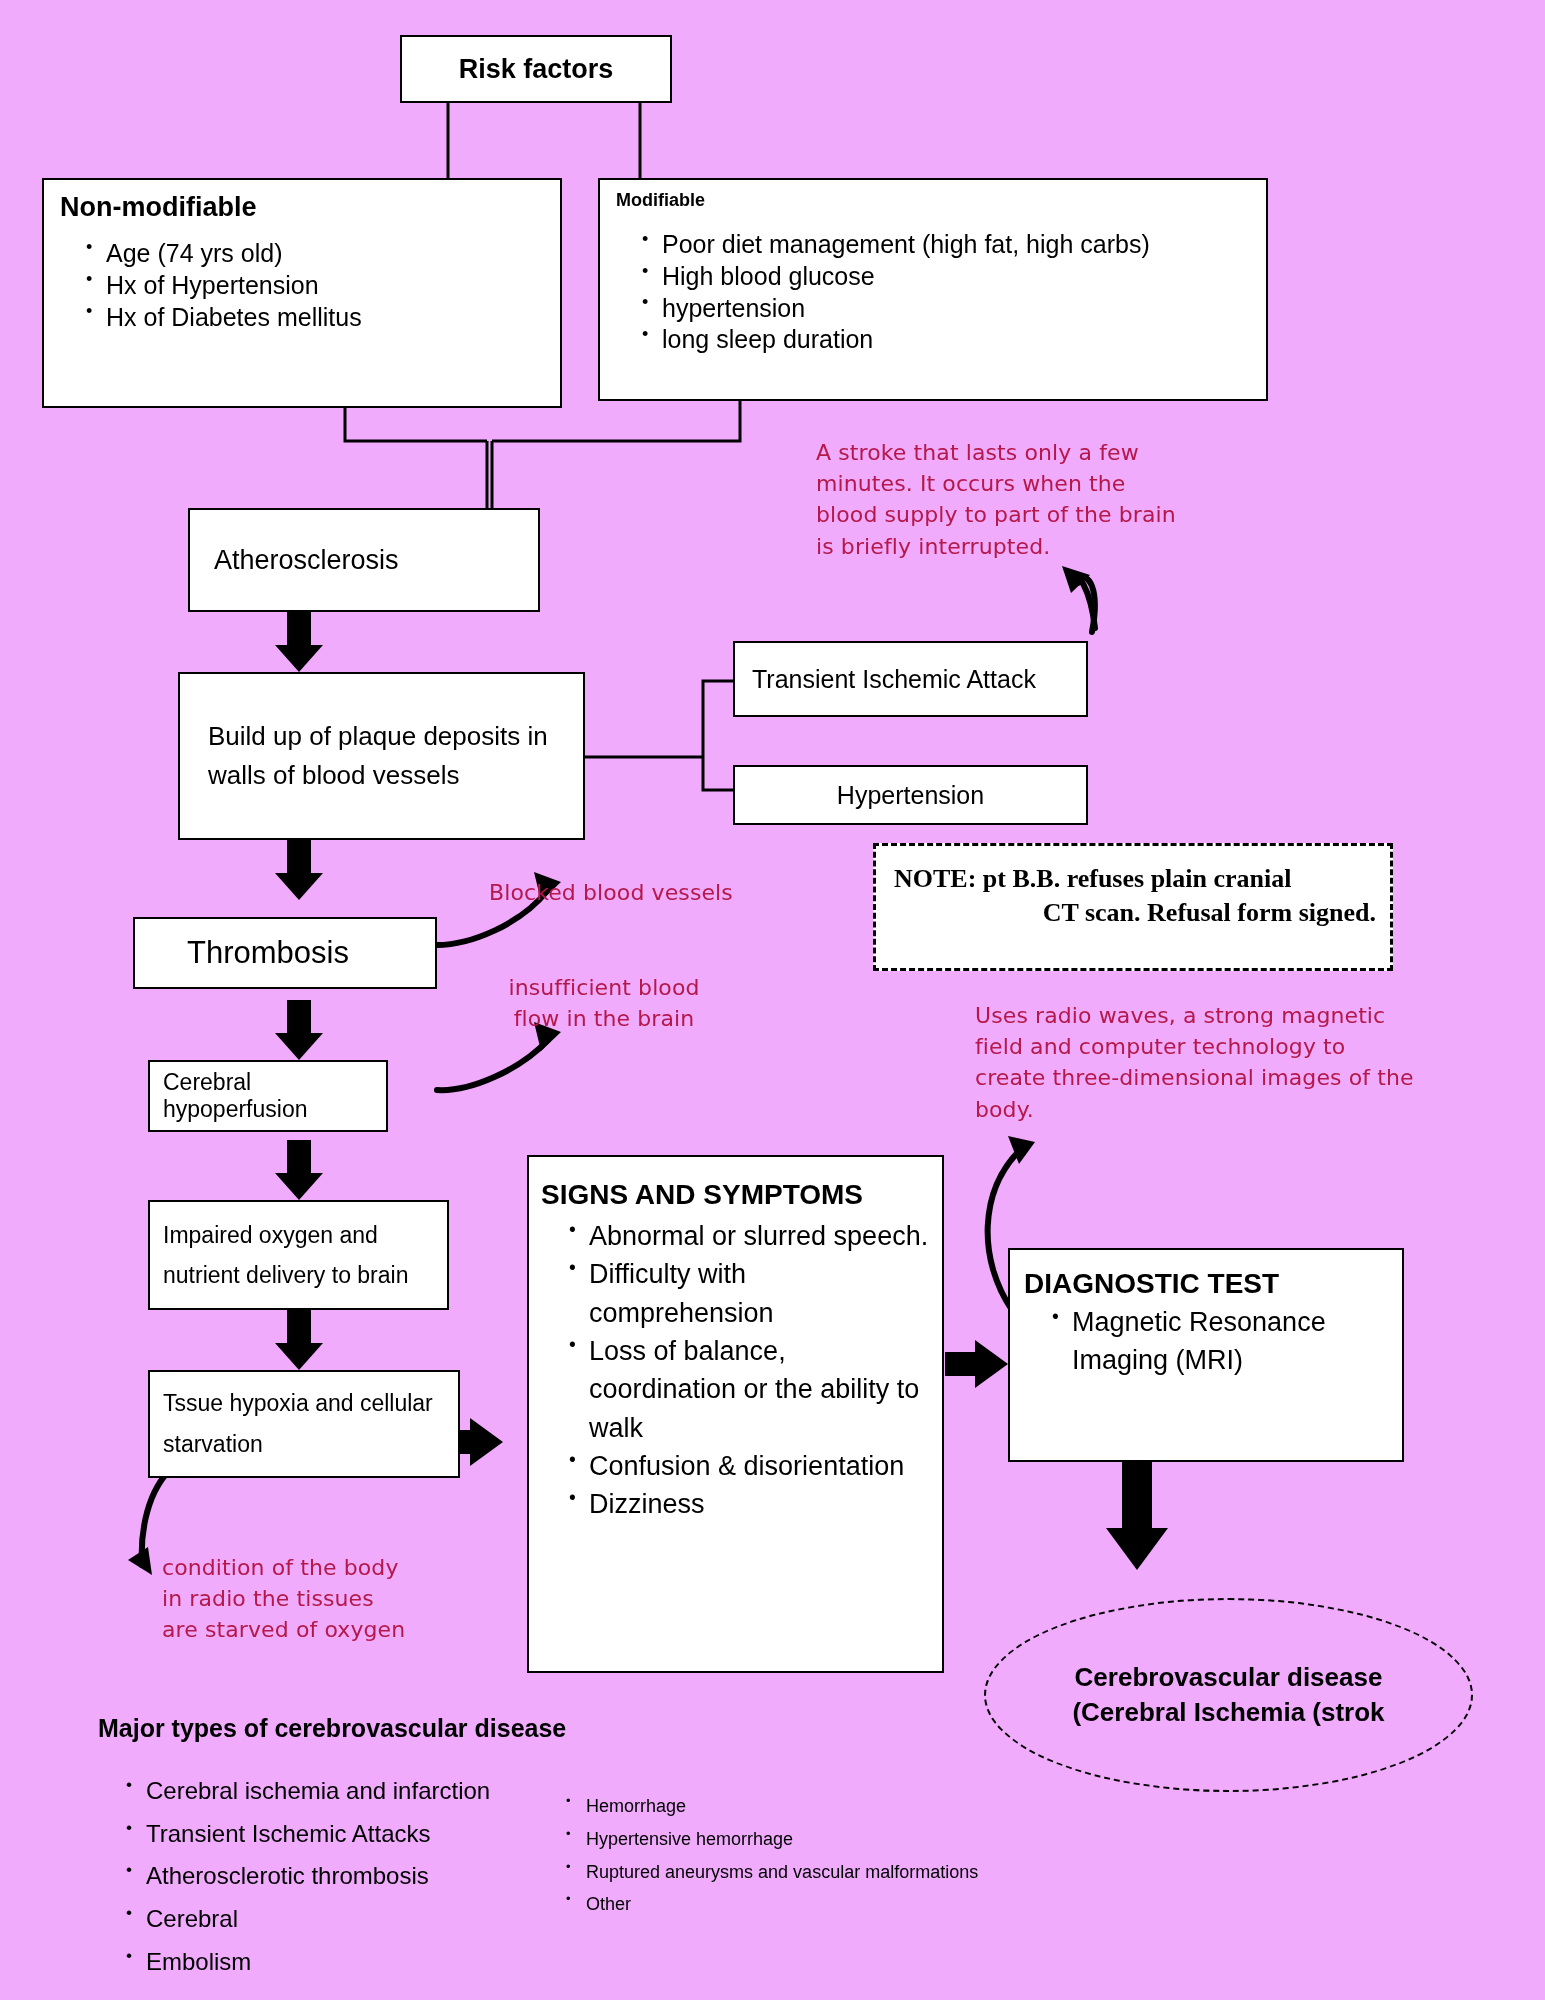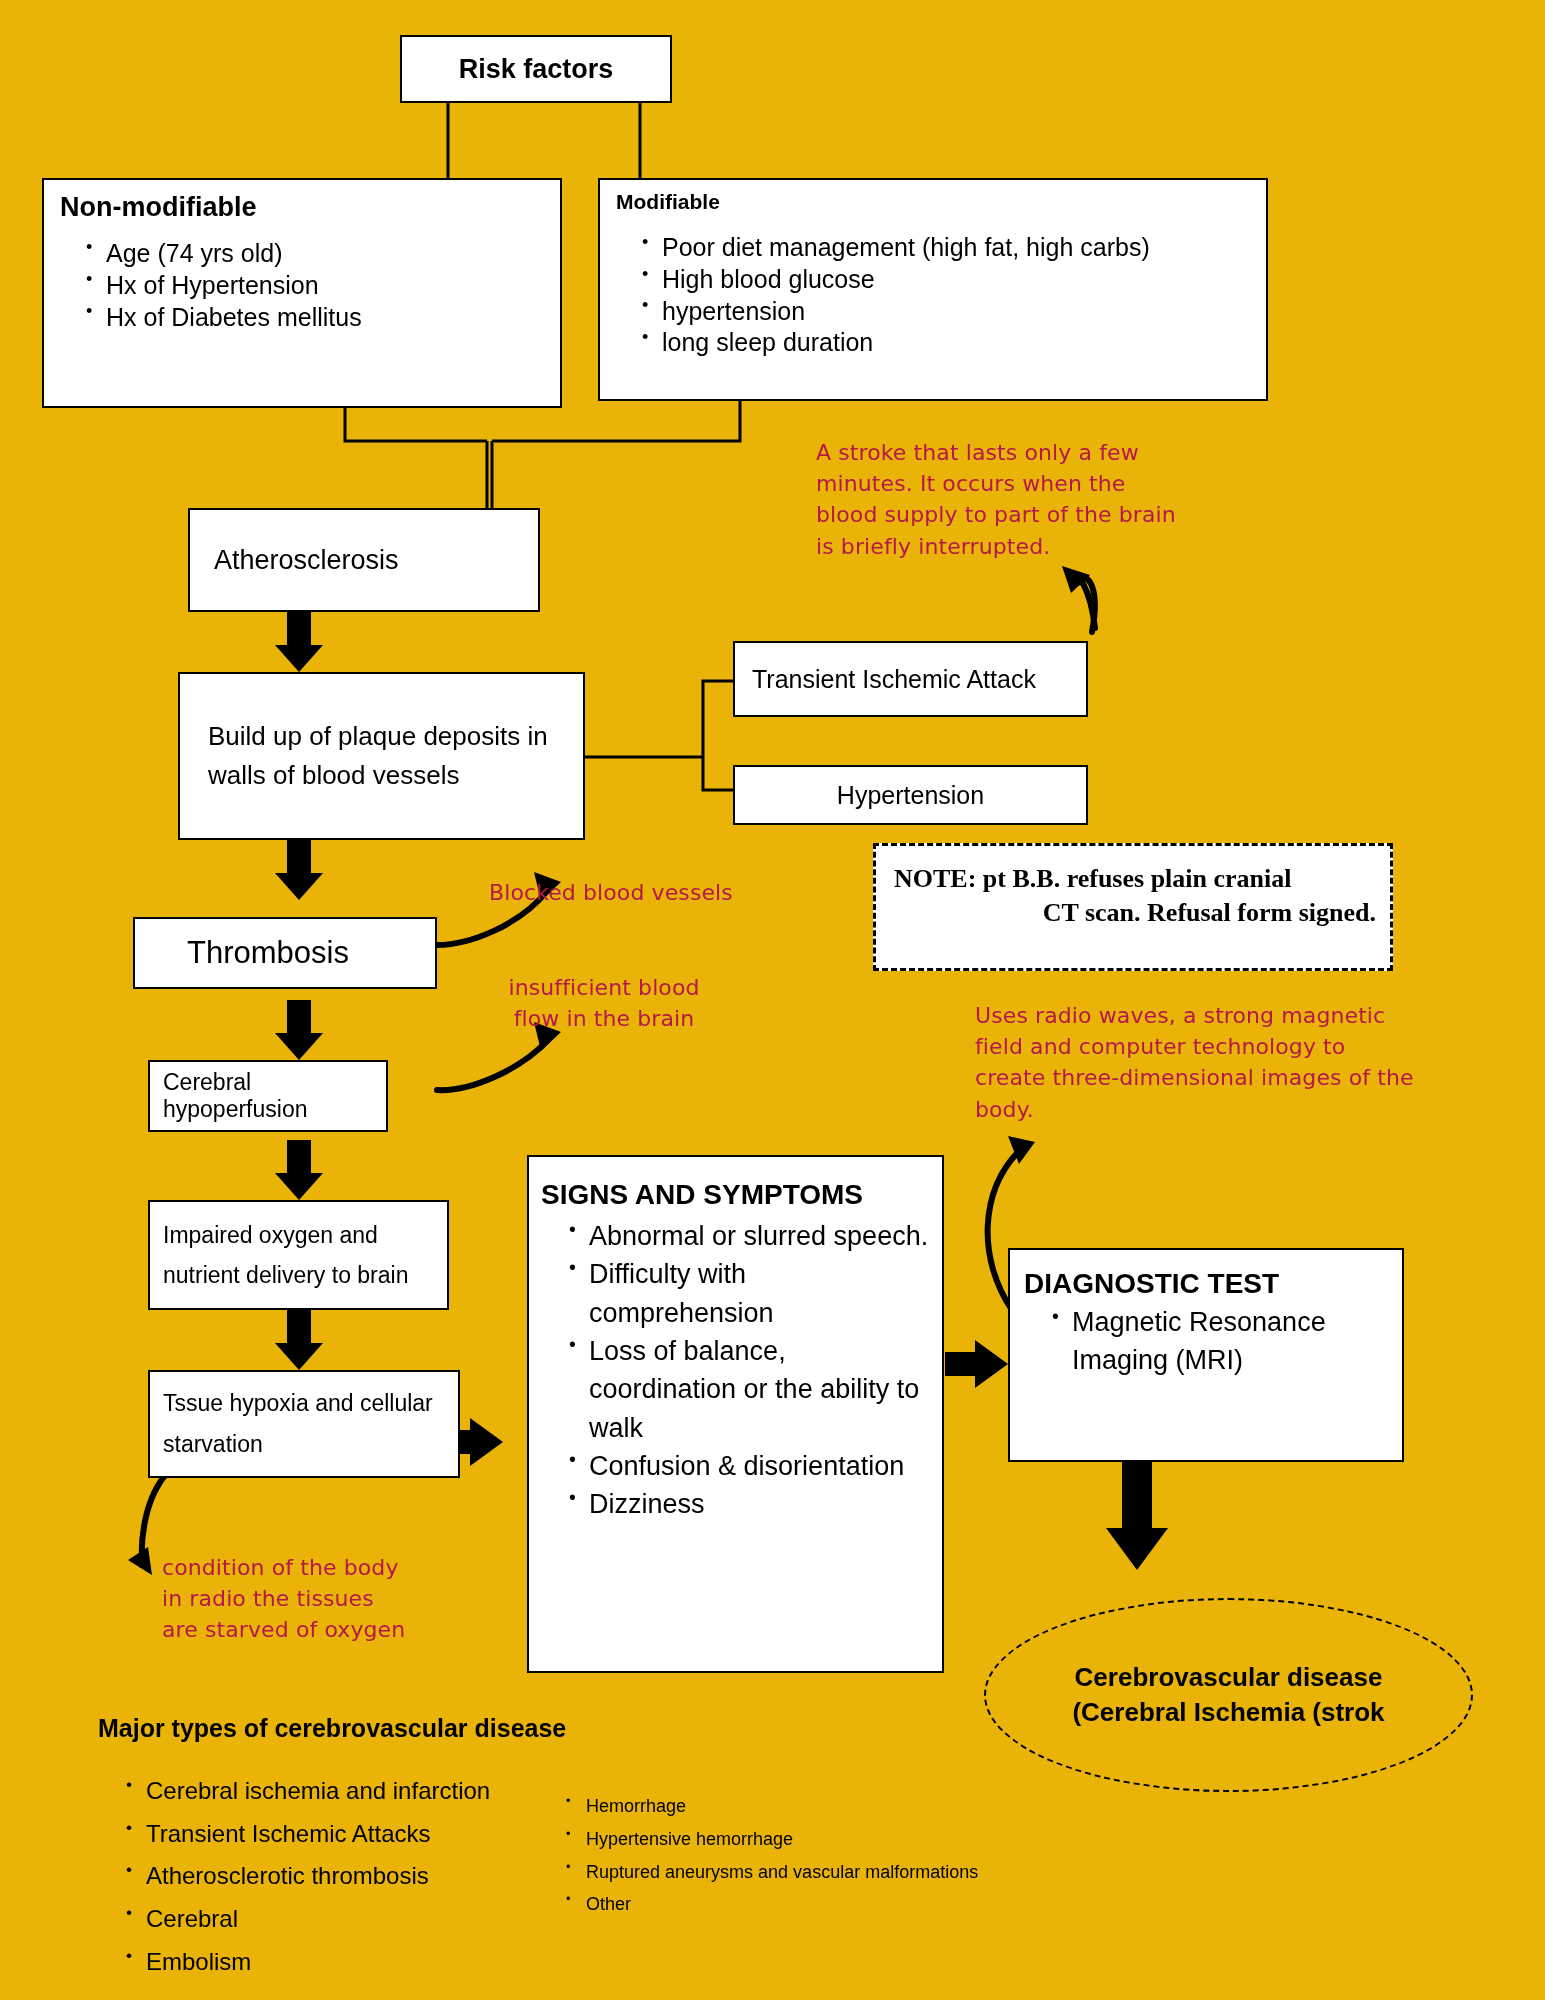--- a/index.html
+++ b/index.html
@@ -8,21 +8,21 @@
     background: #ffffff;
   }
   body {
     font-family: "Liberation Sans", sans-serif;
     color: #000000;
   }
   #canvas {
     position: relative;
     width: 1545px;
     height: 2000px;
-    background: #eab308;
+    background: #f0abfc;
     overflow: hidden;
   }
   .box {
     position: absolute;
     box-sizing: border-box;
     border: 2px solid #000000;
     background: #ffffff;
     font-family: "Liberation Sans", sans-serif;
     color: #000;
   }
@@ -162,21 +162,21 @@
   <div class="box" style="left:42px; top:178px; width:520px; height:230px; padding:12px 10px 0 16px;">
     <div class="bold" style="font-size:27px; margin-bottom:14px;">Non-modifiable</div>
     <ul class="blist" style="font-size:25px; line-height:1.28;">
       <li>Age (74 yrs old)</li>
       <li>Hx of Hypertension</li>
       <li>Hx of Diabetes mellitus</li>
     </ul>
   </div>
 
   <div class="box" style="left:598px; top:178px; width:670px; height:223px; padding:10px 8px 0 16px;">
-    <div class="bold" style="font-size:21px; margin-bottom:18px;">Modifiable</div>
+    <div class="bold" style="font-size:18px; margin-bottom:18px;">Modifiable</div>
     <ul class="blist" style="font-size:25px; line-height:1.27;">
       <li>Poor diet management (high fat, high carbs)</li>
       <li>High blood glucose</li>
       <li>hypertension</li>
       <li>long sleep duration</li>
     </ul>
   </div>
 
   <div class="red-note" style="left:816px; top:437px; width:370px; font-size:22px;">A stroke that lasts only a few minutes. It occurs when the blood supply to part of the brain is briefly interrupted.</div>
 

